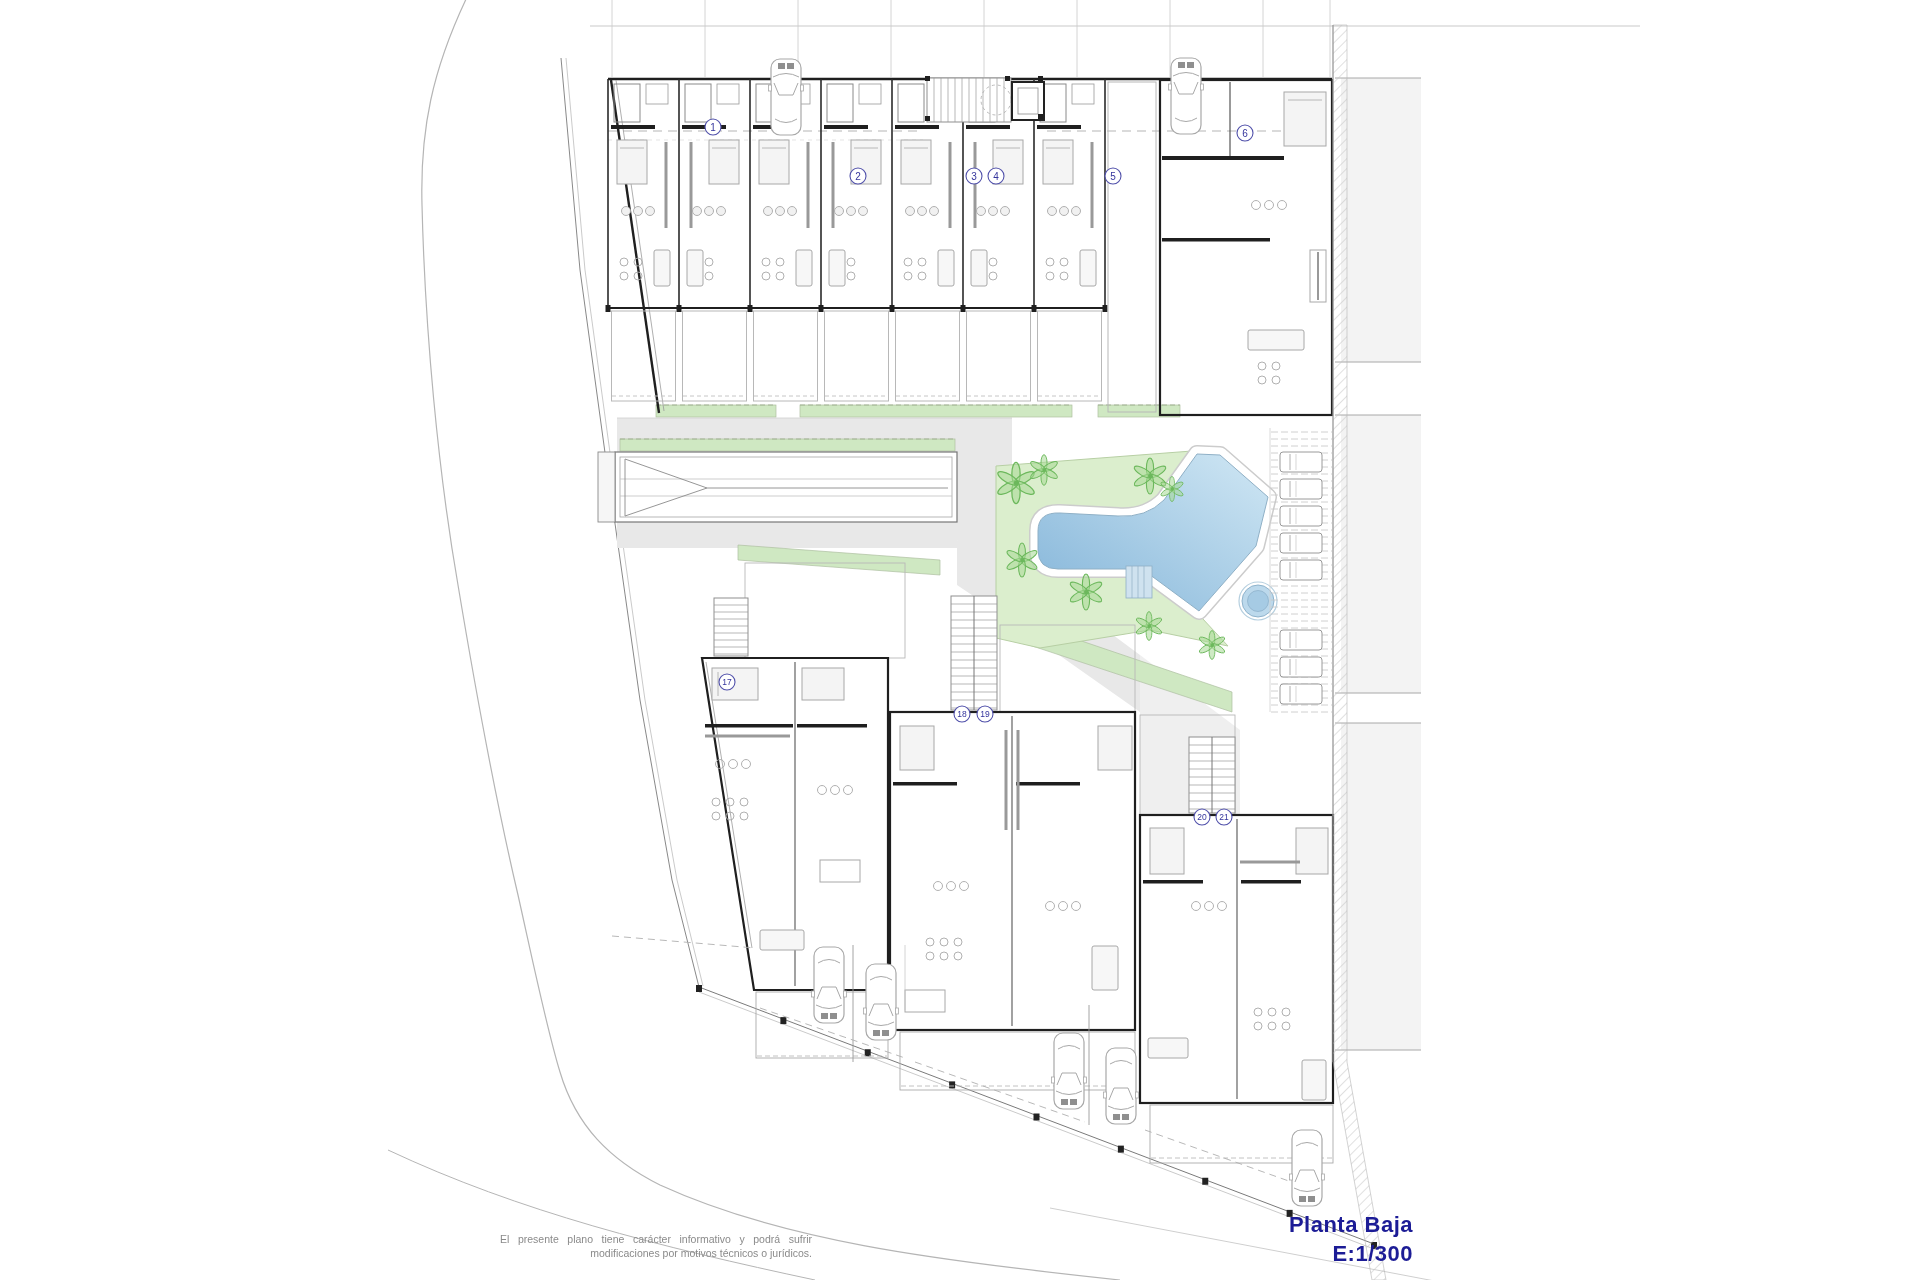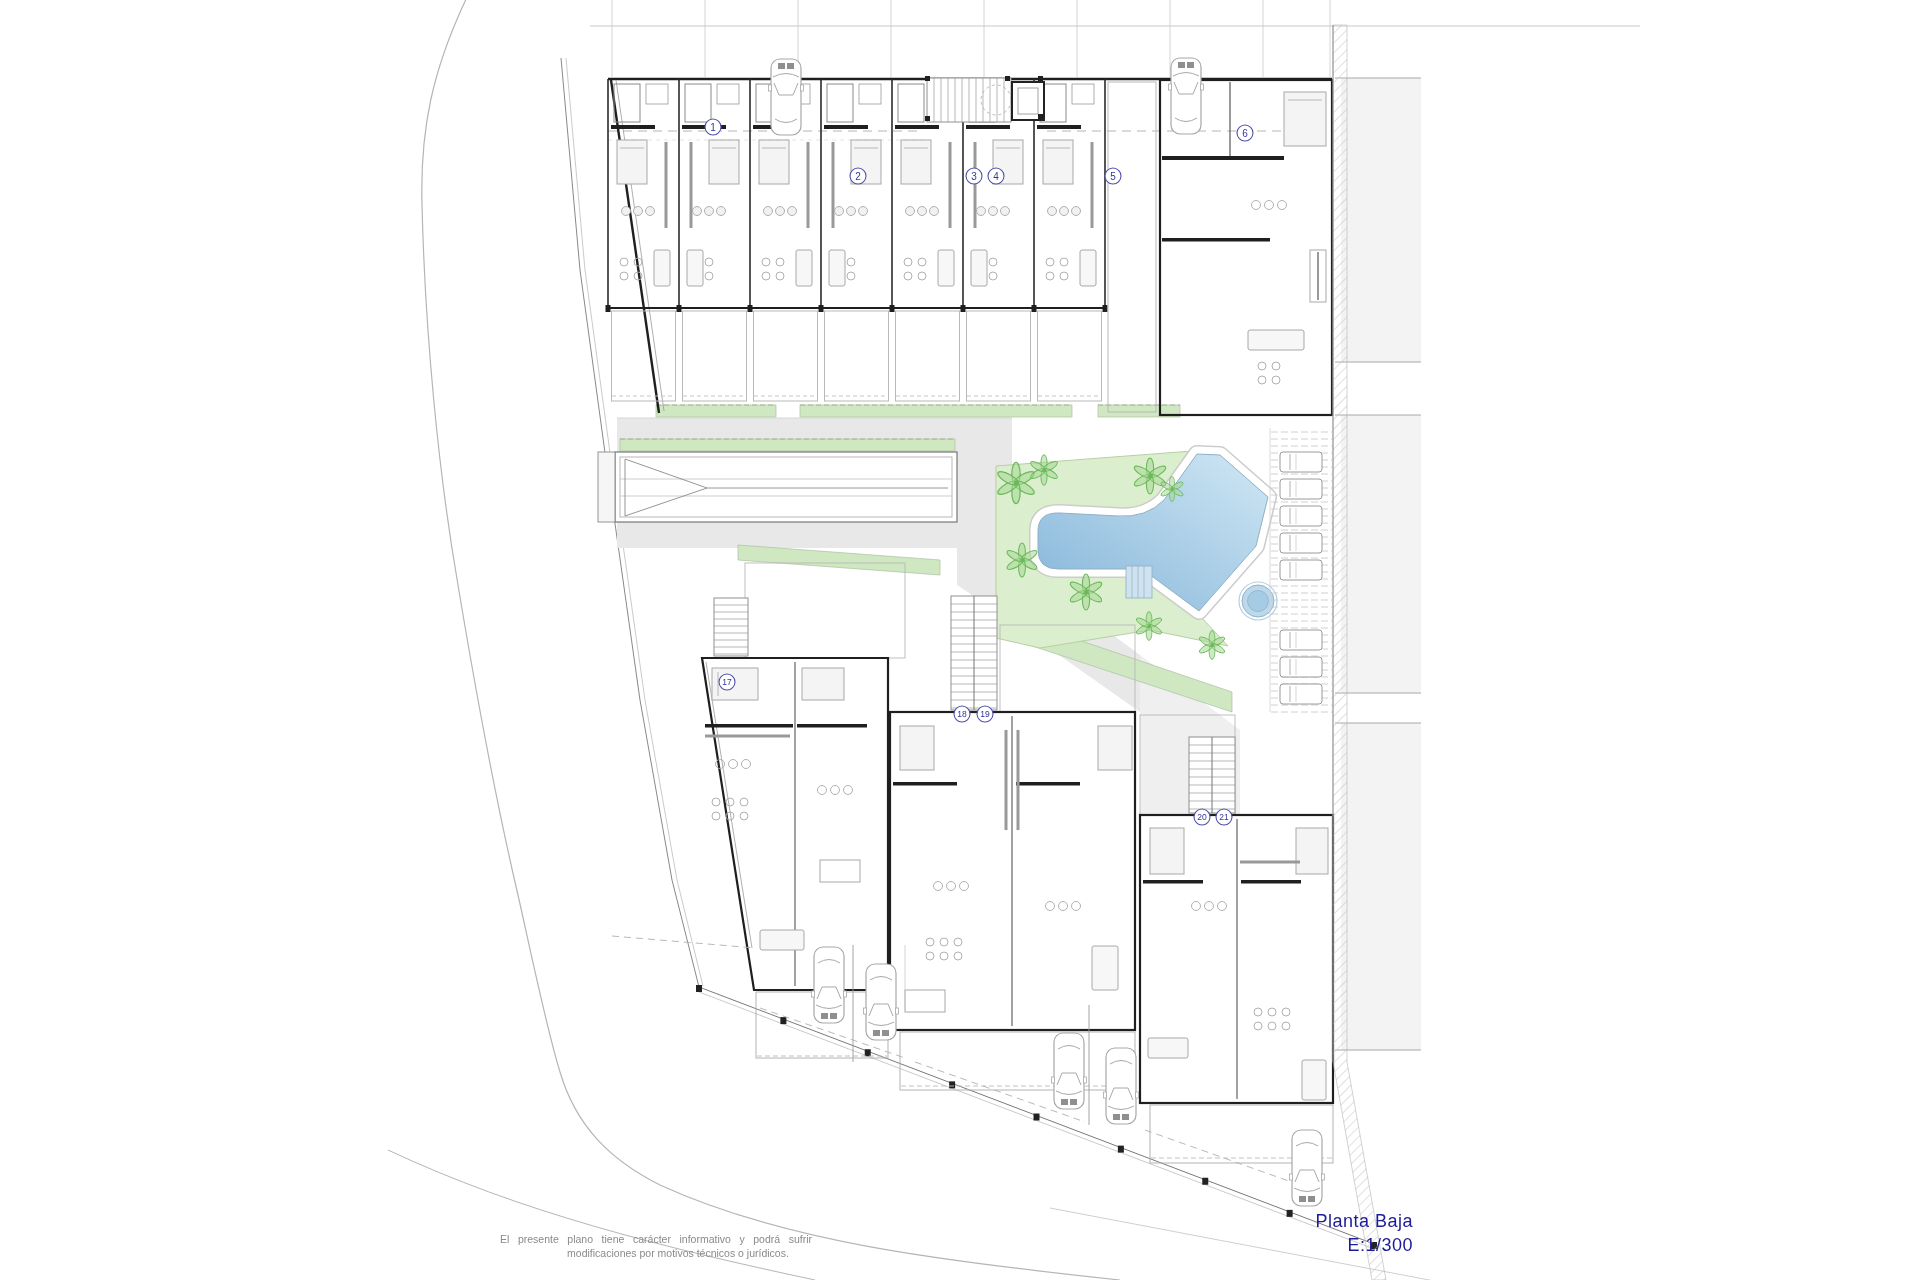--- a/index.html
+++ b/index.html
@@ -1,23 +1,23 @@
 <!DOCTYPE html>
 <html><head>
 <meta charset="utf-8">
 <style>
   html,body{margin:0;padding:0;background:#ffffff;}
   #stage{position:relative;width:1920px;height:1280px;background:#ffffff;overflow:hidden;
          font-family:"Liberation Sans", sans-serif;}
   #plan{position:absolute;left:0;top:0;}
   .title-block{position:absolute;left:1113px;top:1210px;width:300px;text-align:right;
-               font-weight:normal;font-size:18px;line-height:1.32;letter-spacing:.5px;}
+               font-weight:bold;font-size:22px;line-height:1.32;letter-spacing:.5px;}
   .disclaimer{position:absolute;left:500px;top:1233px;width:312px;font-size:10.5px;line-height:1.3;}
   .disclaimer .l1{text-align:justify;text-align-last:justify;}
-  .disclaimer .l2{text-align:center;margin-left:44px;}
+  .disclaimer .l2{text-align:right;margin-left:44px;}
 </style>
 </head>
 <body>
 
 <div id="stage">
 
   <svg id="plan" width="1920" height="1280" viewBox="0 0 1920 1280">
     <defs>
       <linearGradient id="poolGrad" x1="0" y1="1" x2="1" y2="0">
         <stop offset="0" stop-color="#84b5d9"></stop>

